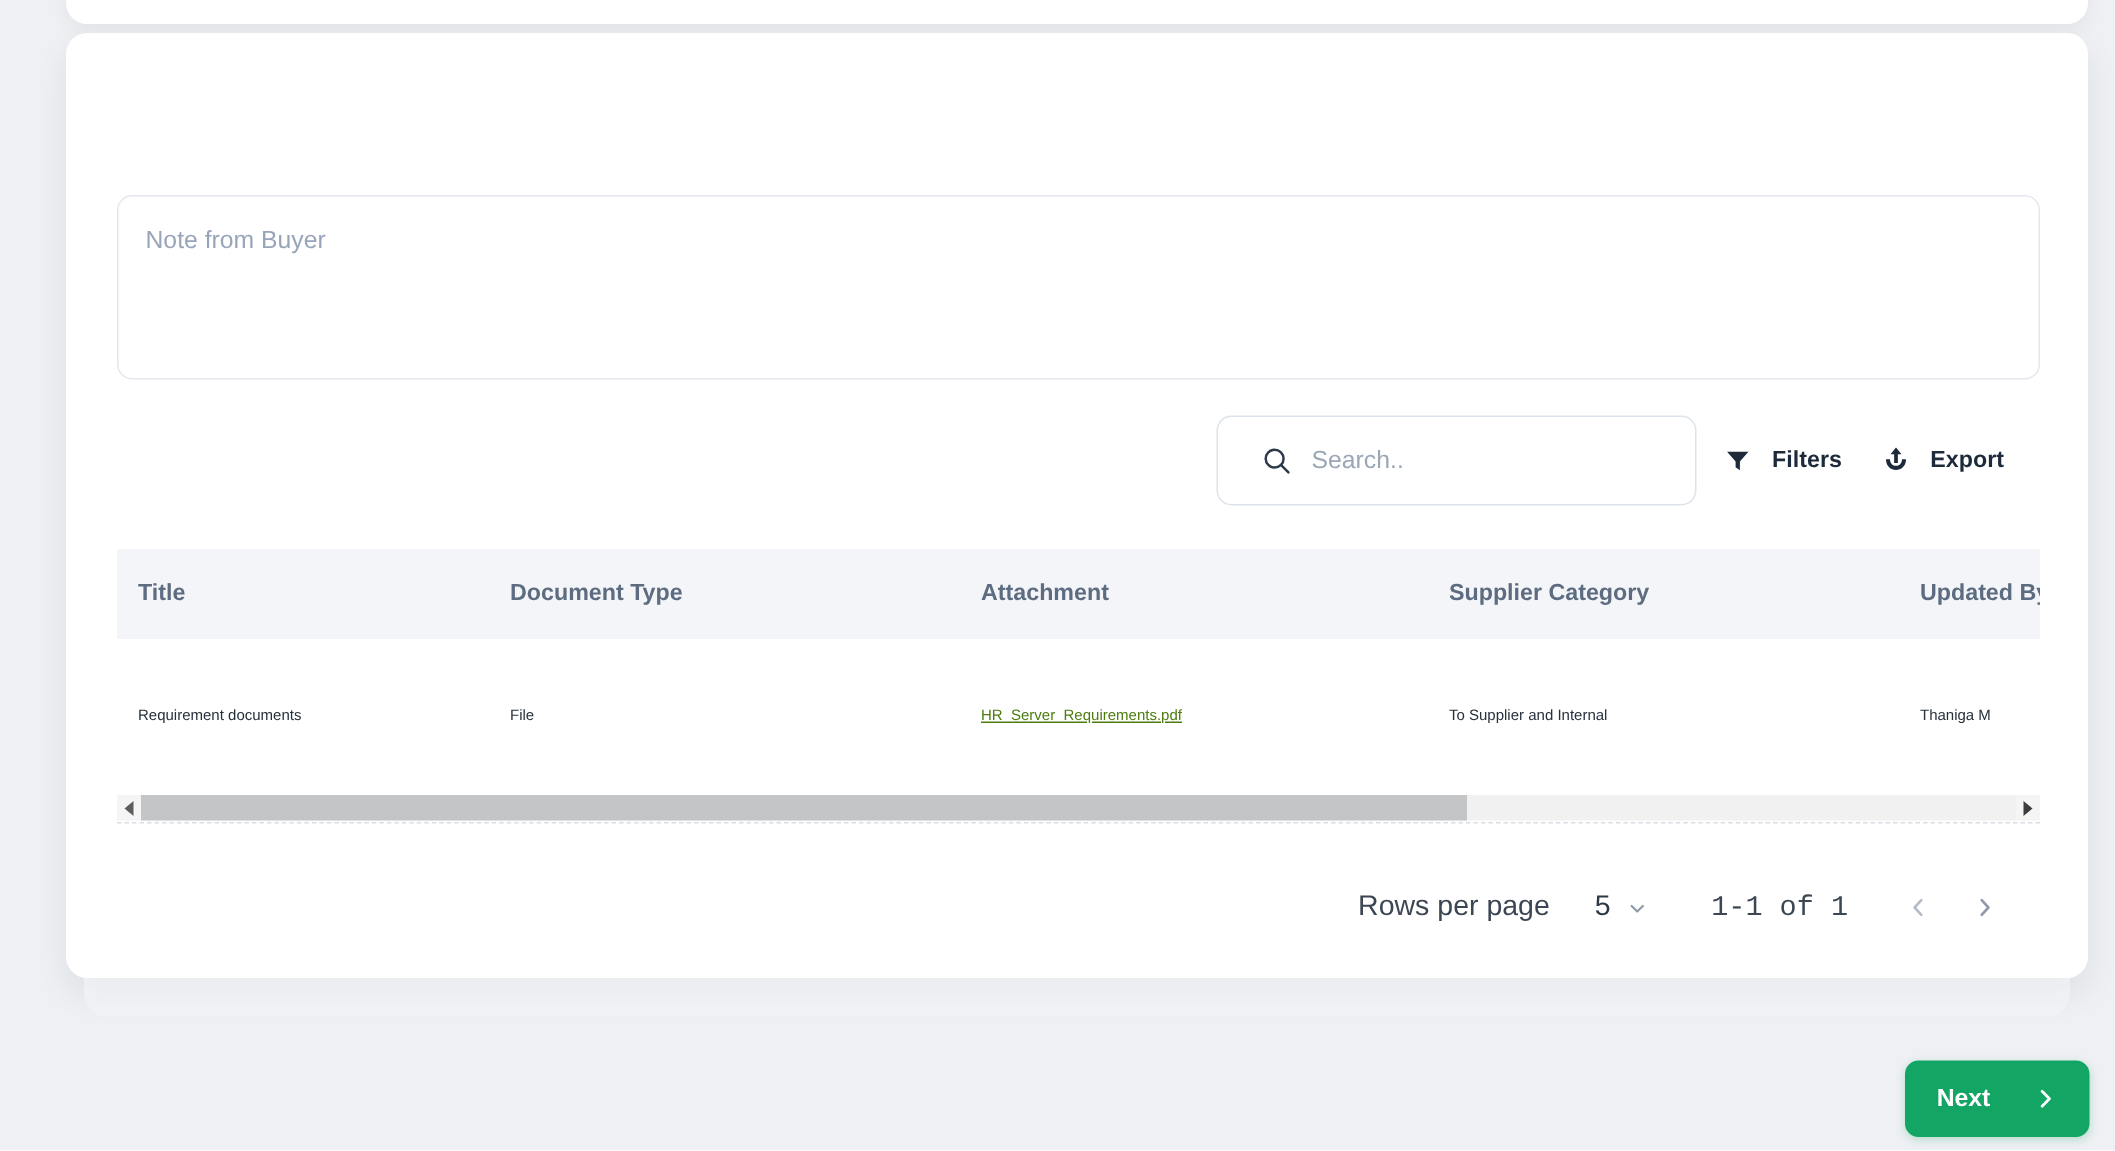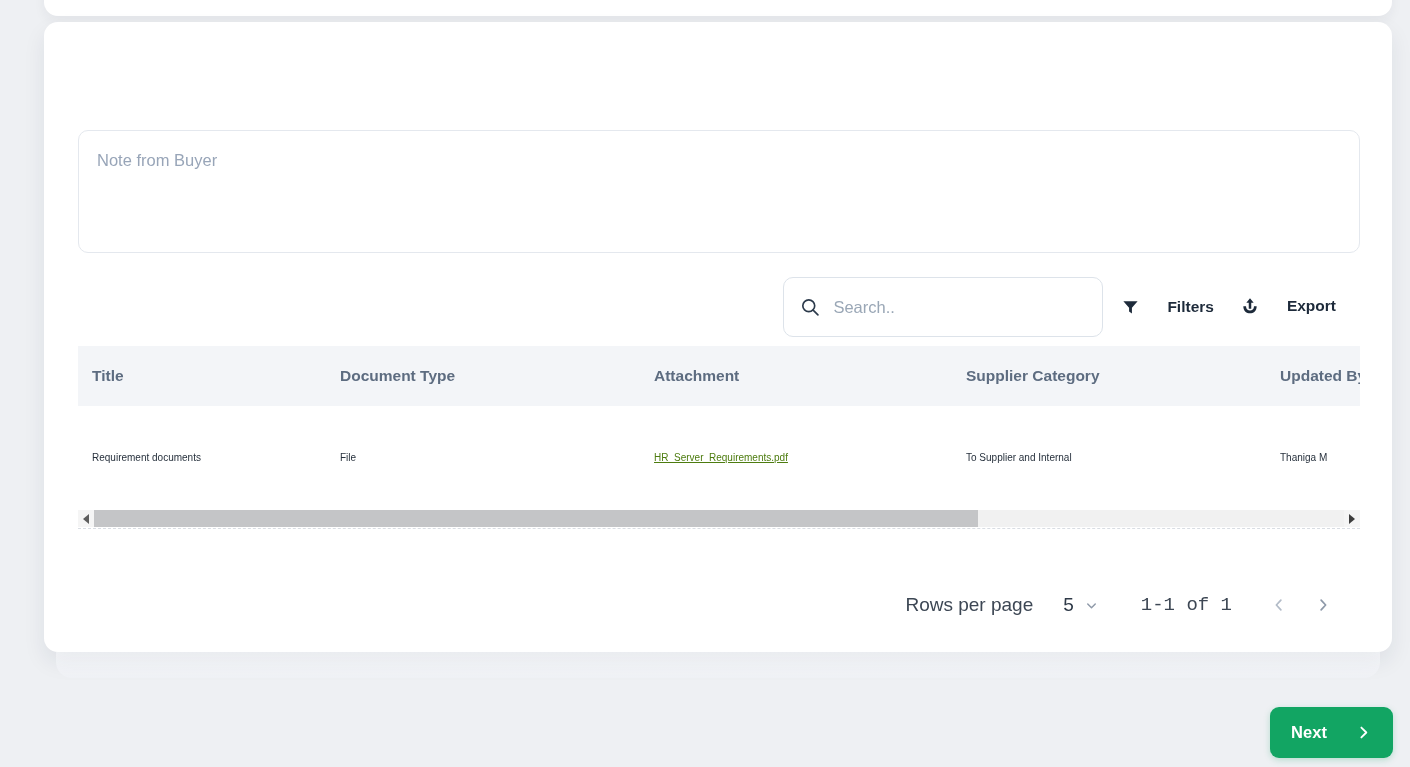--- a/index.html
+++ b/index.html
@@ -27,31 +27,31 @@
   .section-chevron { margin-left:auto; width:22px; height:22px; display:flex; align-items:center; justify-content:center; }
 
   .note-area { position:absolute; left:34px; top:108px; width:1282px; height:123px;
     border:1px solid #e4e8ee; border-radius:10px; background:#fff; resize:none;
     padding:20px 18px; font-family:"Liberation Sans", sans-serif; font-size:16.5px; color:#333; outline:none; }
   .note-area::placeholder { color:#98a5b8; }
 
   .toolbar { position:absolute; left:34px; top:255px; width:1282px; height:60px;
     display:flex; align-items:center; justify-content:flex-end; padding-right:24px; }
   .searchbox { width:320px; height:60px; border:1px solid #dde3ea; border-radius:10px;
-    display:flex; align-items:center; padding:0 16px; background:#fff; }
+    display:flex; align-items:center; padding:0 16px; background:#fff;justify-content:flex-end; }
   .searchbox svg { flex:0 0 auto; }
   .searchbox input { border:none; outline:none; margin-left:12px; width:240px;
     font-family:"Liberation Sans", sans-serif; font-size:16.5px; color:#333; background:transparent; }
   .searchbox input::placeholder { color:#9aa7b6; }
-  .txtbtn { display:flex; gap:27px; background:none; border:none; cursor:pointer;
+  .txtbtn { display:flex; align-items:center; gap:13px; background:none; border:none; cursor:pointer;
     font-family:"Liberation Sans", sans-serif; font-size:15.5px; font-weight:700; color:#1d2a3a; }
   .btn-filters { margin-left:18px; }
   .btn-export  { margin-left:26px; }
 
-  .table-clip { position:absolute; left:34px; top:324px; width:1282px; overflow:hidden;
+  .table-clip { position:absolute; left:34px; top:344px; width:1282px; overflow:hidden;
     border-bottom:1px dashed #d9dde3; padding-bottom:1px; }
   table { border-collapse:collapse; table-layout:fixed; width:1582px; }
   col.c1{width:262px;} col.c2{width:314px;} col.c3{width:312px;} col.c4{width:314px;} col.c5{width:380px;}
   thead th { height:60px; background:#f3f5f8; text-align:left; font-size:15.5px; font-weight:600;
     color:#5d6c80; white-space:nowrap; padding:0; }
   thead th:first-child, tbody td:first-child { padding-left:14px; }
   tbody td { height:102px; font-size:10px; color:#27313d; white-space:nowrap; padding:0; background:#fff; }
   a.attachment-link { color:#4d7c0f; text-decoration:underline; }
 
   .hscrollbar { position:relative; width:1282px; height:17px; background:#f1f1f1; margin-top:2px; }

